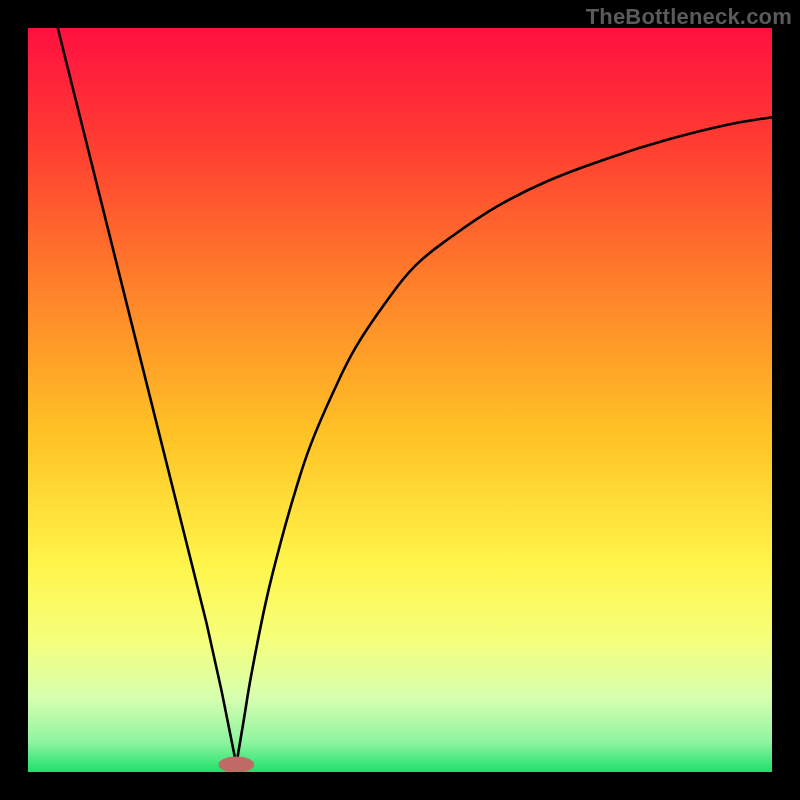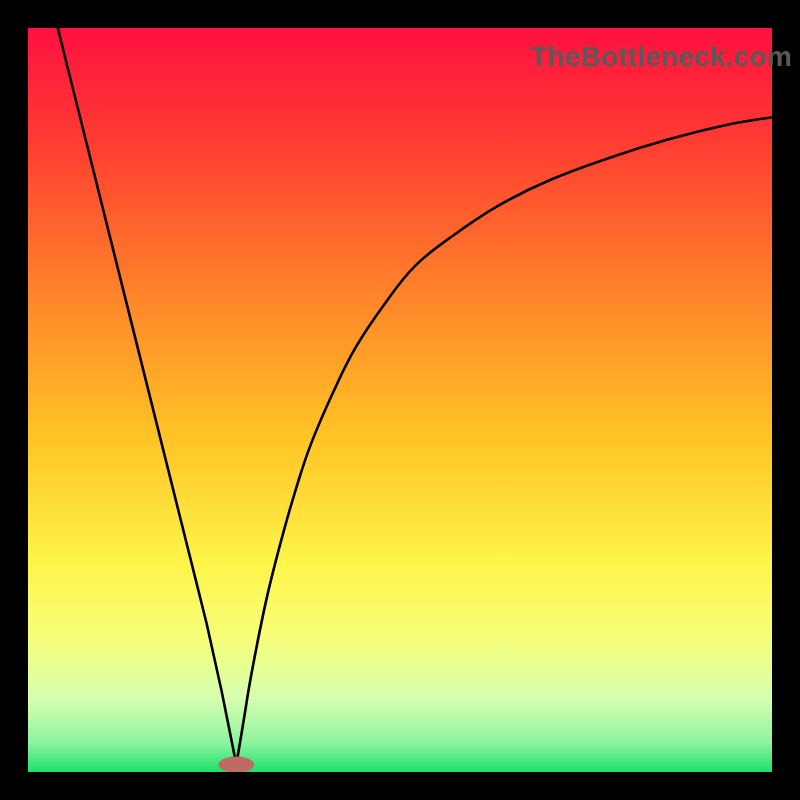--- a/index.html
+++ b/index.html
@@ -28,25 +28,24 @@
   .plot svg {
     display: block;
     width: 744px;
     height: 744px;
   }
   .watermark {
     position: absolute;
     top: 4px;
     right: 8px;
     color: #5a5a5a;
-    font-size: 28px;
+    font-size: 22px;
     font-weight: 600;
     letter-spacing: 0.2px;
     user-select: none;
-    margin-top: 37px;
   }
 </style>
 </head>
 <body>
 
 <div class="frame">
   <div class="plot">
     <svg viewBox="0 0 100 100" preserveAspectRatio="none">
       <defs>
         <linearGradient id="bg-grad" x1="0" y1="0" x2="0" y2="1">

